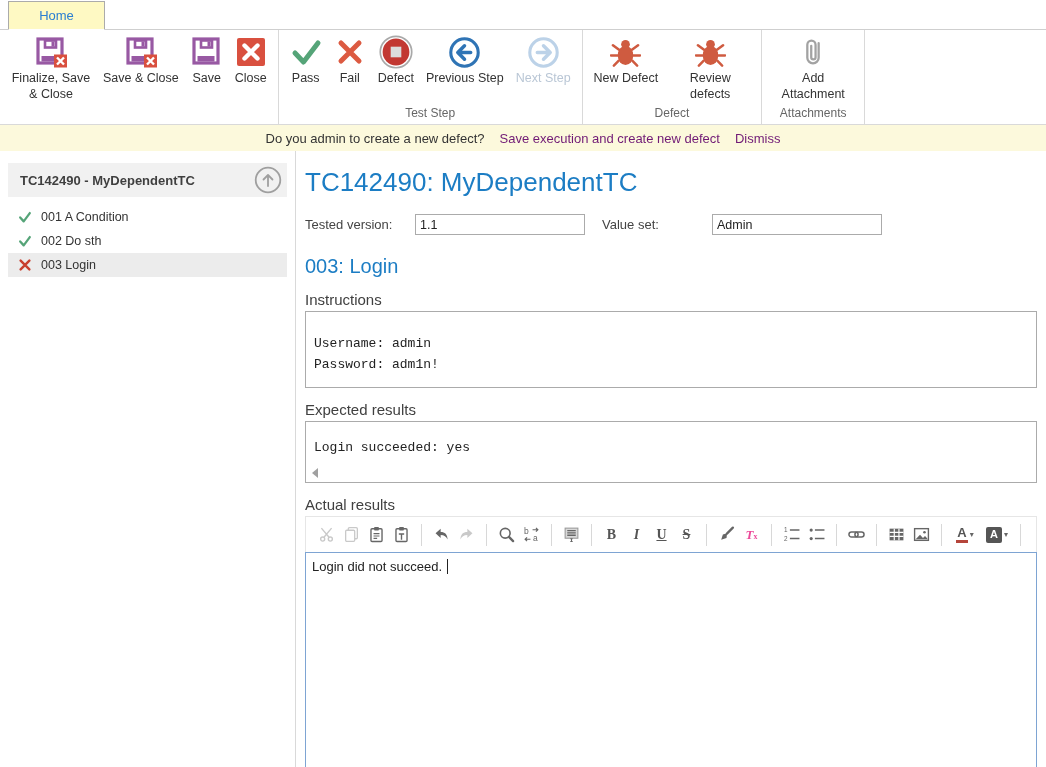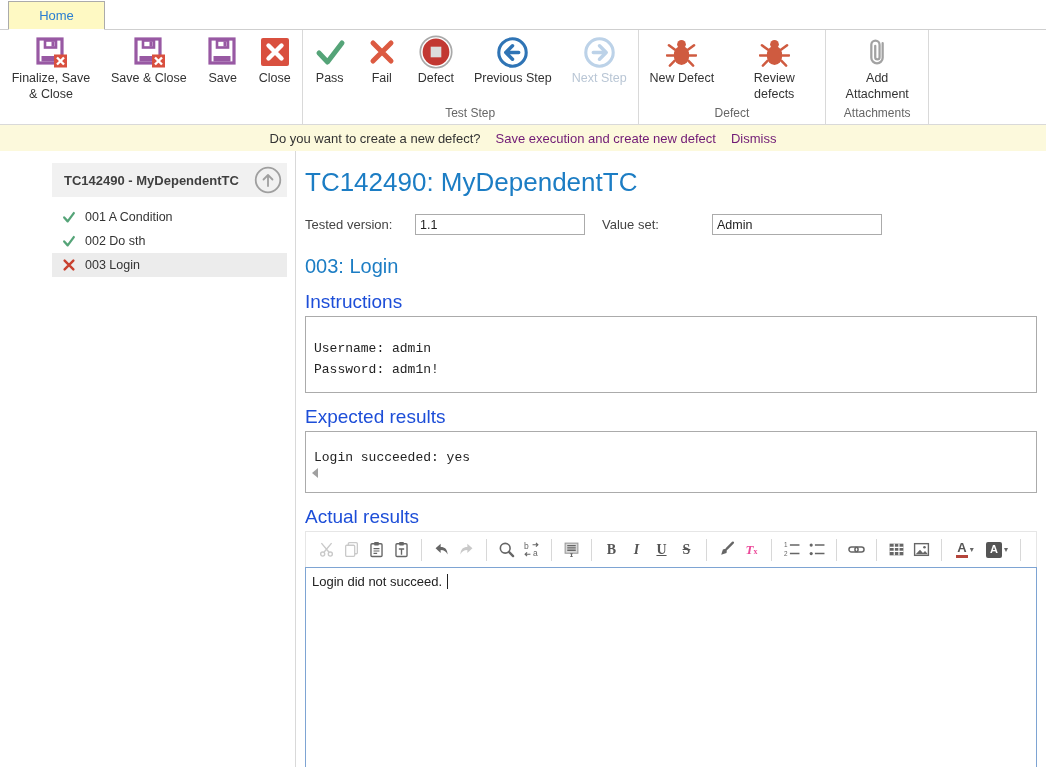--- a/index.html
+++ b/index.html
@@ -8,34 +8,34 @@
 
   
   .tabstrip { height:30px; border-bottom:1px solid #cfcfcf; display:flex; align-items:flex-end; background:#fff; }
   .tab { margin-left:8px; width:97px; height:29px; margin-bottom:-1px; background:#fef9c3;
     border:1px solid #ababab; border-bottom:1px solid #fff;
     color:#2a7ed2; font-size:13px; display:flex; align-items:center; justify-content:center; cursor:default; }
 
   
   .ribbon { height:95px; border-bottom:1px solid #d9d9d9; display:flex; background:#fff; }
   .ribbon-group { display:flex; flex-direction:column; border-right:1px solid #d9d9d9; padding:3px 5px 0 5px; }
-  .rg-buttons { display:flex; flex:1; align-items:flex-start;gap:8px; }
+  .rg-buttons { display:flex; flex:1; align-items:flex-start; }
   .rbtn { display:flex; flex-direction:column; align-items:center; padding:1px 6px; cursor:default; }
   .rbtn .ricon { height:36px; display:flex; align-items:center; justify-content:center; margin-bottom:1px; }
   .rbtn .rlabel { font-size:12.5px; color:#333; text-align:center; line-height:1.25; max-width:80px; }
   .rbtn.disabled .rlabel { color:#b9c6d5; }
   .rg-label { text-align:center; font-size:12px; color:#666; padding:3px 2px 4px; }
 
   
   .notifbar { height:26px; background:#fcf9dc; font-size:13px; display:flex; align-items:center; justify-content:center; }
   .notifbar .question { color:#333; }
   .notifbar a { color:#701a75; text-decoration:none; margin-left:15px; cursor:pointer; }
 
   
-  .content { height:616px; display:flex; position:relative;padding-left:44px; }
+  .content { height:616px; display:flex; position:relative; }
   .sidebar { width:318px; border-right:1px solid #d9d9d9; }
   .sidebar-header { margin:12px 8px 8px 8px; height:34px; background:#f1f1f1; display:flex; align-items:center;
     justify-content:space-between; padding:0 5px 0 12px; }
   .sidebar-header .hdr-text { font-size:13px; font-weight:bold; color:#3f3f3f; }
   .collapse-btn { width:28px; height:28px; background:transparent; border:none; display:flex; align-items:center; justify-content:center; cursor:pointer; }
   .steps { margin-top:4px; }
   .step-item { display:flex; align-items:center; gap:9px; height:24px; margin:0 8px; padding-left:10px; font-size:12.5px; color:#333; cursor:default; }
   .step-item.selected { background:#ececec; }
   .step-item .sicon { width:14px; height:14px; display:flex; align-items:center; justify-content:center; }
 
@@ -44,21 +44,21 @@
 
   
   .main { flex:1; padding:10px 9px 0 9px; }
   h1.title { font-size:26px; font-weight:400; color:#1c7dc4; margin:6px 0 16px 0; letter-spacing:0; }
   .fields { display:flex; align-items:center; font-size:13px; color:#444; margin-bottom:10px; }
   .fields label.l1 { width:110px; }
   .fields label.l2 { width:110px; margin-left:17px; }
   .fields input { width:170px; height:21px; border:1px solid #ababab; font-size:12.5px; padding:0 4px;
     font-family:"Liberation Sans","DejaVu Sans",sans-serif; color:#222; outline:none; }
   h2.step-h { font-size:20px; font-weight:400; color:#1c7dc4; margin:20px 0 4px 0; }
-  h3.sec-h { font-size:19px; font-weight:400; color:#1d4ed8; margin:13px 0 3px 0; }
+  h3.sec-h { font-size:15px; font-weight:400; color:#404040; margin:13px 0 3px 0; }
   .box { border:1px solid #ababab; background:#fff; font-size:13px; color:#222; line-height:21px; padding:8px; }
   .box.instructions { height:77px; padding-top:21px; }
   .box.expected { height:62px; padding-top:15px; }
   .box-text { white-space:pre-line;font-family:Liberation Mono, monospace; }
 
   
   .editor { margin-top:3px; }
   .editor-toolbar { height:36px; border:1px solid #e6e6e6; border-bottom:none; display:flex; align-items:center; padding:0 8px; background:#fff; }
   .tbtn { width:25px; height:25px; display:flex; align-items:center; justify-content:center; border-radius:2px; cursor:pointer; }
   .tbtn.disabled { cursor:default; }
@@ -215,21 +215,21 @@
             </svg>
           </span>
           <span class="rlabel">Add Attachment</span>
         </div>
       </div>
       <div class="rg-label">Attachments</div>
     </div>
   </div>
 
 <div class="notifbar">
-  <span class="question">Do you want to create a new defect?</span>
+  <span class="question">Do you admin to create a new defect?</span>
   <a>Save execution and create new defect</a>
   <a>Dismiss</a>
 </div>
 
 <div class="content">
   <div class="sidebar">
     <div class="sidebar-header">
       <span class="hdr-text">TC142490 - MyDependentTC</span>
       <button class="collapse-btn" id="collapse-btn">
           <svg width="28" height="28" viewBox="0 0 28 28" xmlns="http://www.w3.org/2000/svg">

